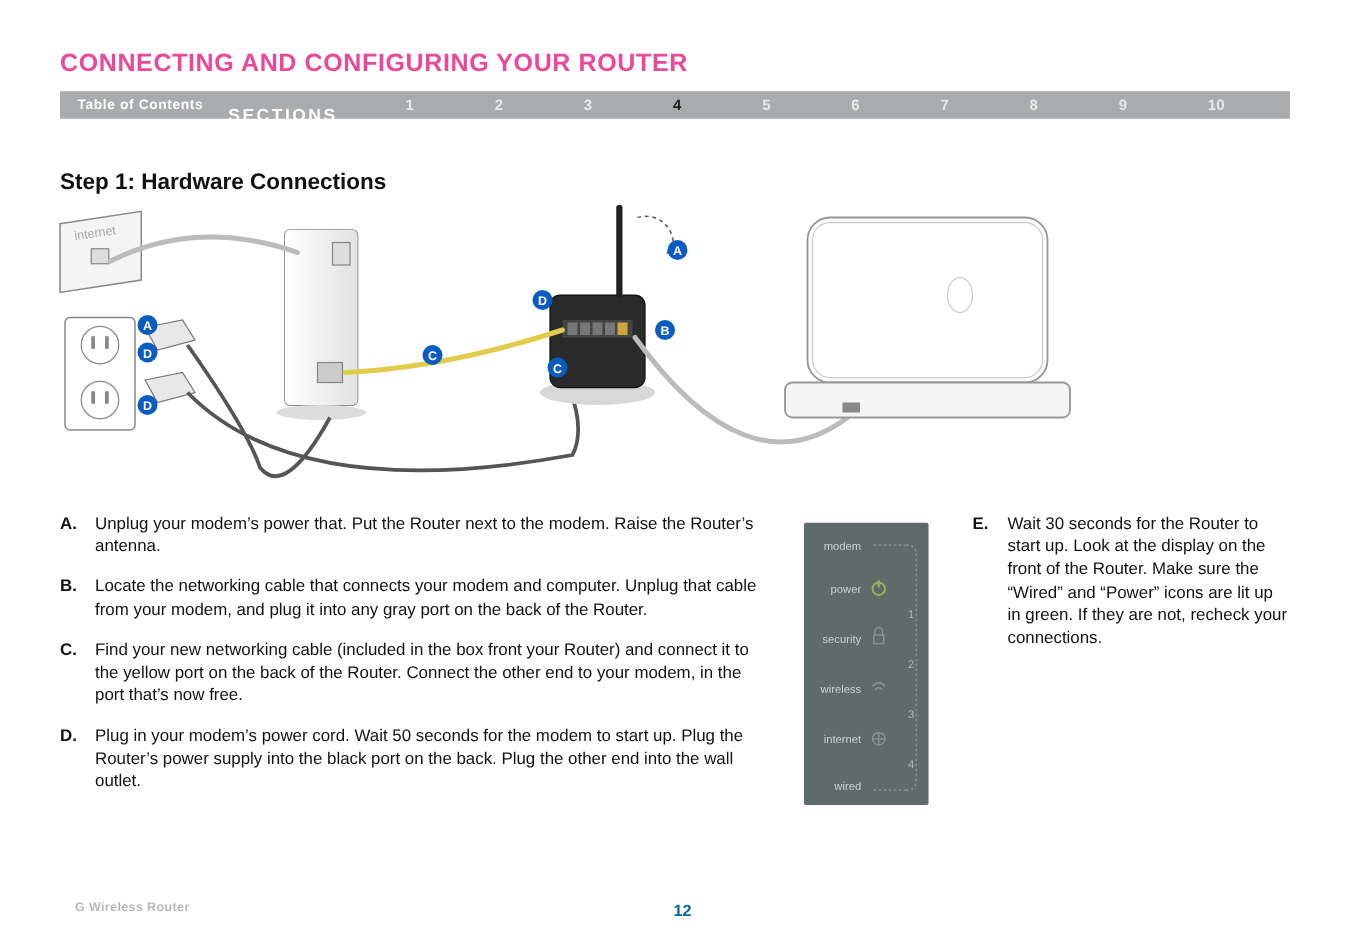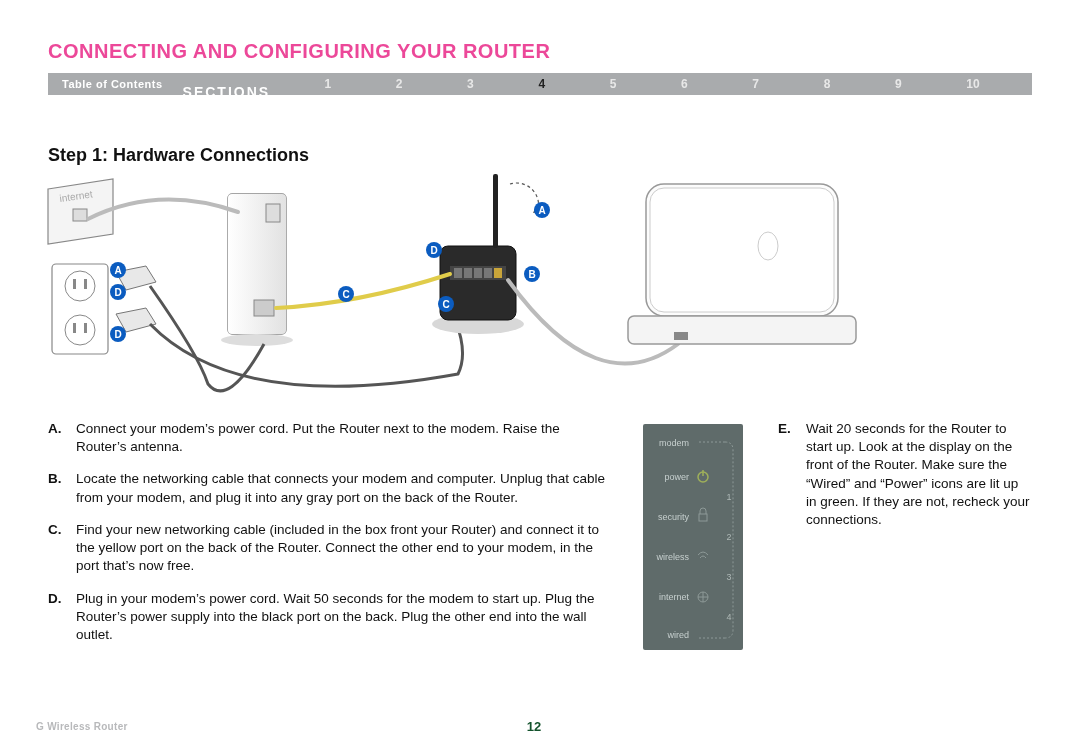--- a/index.html
+++ b/index.html
@@ -5,35 +5,35 @@
   * { box-sizing: border-box; margin: 0; padding: 0; }
   html, body { width: 1080px; height: 756px; background: #fff; font-family: Arial, Helvetica, sans-serif; color: #111; }
   .page { padding: 40px 48px 0 48px; position: relative; height: 100%; }
   .chapter-title { font-size: 20px; font-weight: 700; letter-spacing: 0.5px; color: #ec4899; text-transform: uppercase; margin-bottom: 10px; }
   .navbar { background: #a9abad; height: 22px; display: flex; align-items: center; font-size: 11px; color: #fff; font-weight: 700; }
   .nav-toc { padding: 0 14px; letter-spacing: 0.5px; }
   .nav-sections { padding: 0 12px 0 6px; font-size: 14px; letter-spacing: 2px; margin-top: 15px; }
   .nav-nums { display: flex; flex: 1; justify-content: space-around; padding: 0 20px 0 10px; }
   .nav-num { color: #e8e8e8; font-weight: 700; font-size: 12px; cursor: pointer; padding: 2px 6px; }
   .nav-num.active { color: #222; }
-  .step-title { font-size: 18px; font-weight: 700; margin: 50px 0 18px 0; }
+  .step-title { font-size: 18px; font-weight: 700; margin: 40px 0 18px 0; }
   .diagram-wrap { height: 230px; position: relative; margin-bottom: 6px; }
   .diagram-wrap svg { position: absolute; left: -10px; top: -10px; }
   .columns { display: flex; gap: 30px; margin-top: 4px; }
   .col-left { width: 560px; }
-  .col-mid { width: 110px; display:flex; align-items:flex-start; justify-content:center; }
+  .col-mid { width: 110px; display:flex; align-items:center; justify-content:center; }
   .col-right { flex: 1; }
   .step-list { list-style: none; }
   .step-item { display: flex; margin-bottom: 14px; font-size: 13.5px; line-height: 1.35; }
   .step-letter { font-weight: 700; width: 28px; flex-shrink: 0; }
   .step-text { flex: 1; }
   .panel-svg { margin-top: 4px; }
-  .footer { position: absolute; bottom: 24px; left: 36px; right: 48px; display: flex; justify-content: space-between; align-items: center; }
+  .footer { position: absolute; bottom: 24px; left: 60px; right: 48px; display: flex; justify-content: space-between; align-items: flex-start; }
   .footer-left { font-size: 10px; font-weight: 700; color: #b8b9bb; letter-spacing: 0.3px; }
-  .footer-page { font-size: 13px; font-weight: 700; color: #14532d; position: absolute; left: 50%; transform: translateX(-50%); }
+  .footer-page { font-size: 13px; font-weight: 700; color: #0369a1; position: absolute; left: 50%; transform: translateX(-50%); }
 </style>
 </head>
 <body>
 
 <div class="page">
   <h1 class="chapter-title">CONNECTING AND CONFIGURING YOUR ROUTER</h1>
 
   <div class="navbar">
     <span class="nav-toc">Table of Contents</span>
     <span class="nav-sections">SECTIONS</span>
@@ -142,21 +142,21 @@
         <rect x="636" y="158" width="14" height="8" fill="#888"></rect>
       </g>
     </svg>
   </div>
 
   <div class="columns">
     <div class="col-left">
       <ol class="step-list">
         <li class="step-item">
           <span class="step-letter">A.</span>
-          <span class="step-text">Connect your modem’s power cord. Put the Router next to the modem. Raise the Router’s antenna.</span>
+          <span class="step-text">Unplug your modem’s power that. Put the Router next to the modem. Raise the Router’s antenna.</span>
         </li>
         <li class="step-item">
           <span class="step-letter">B.</span>
           <span class="step-text">Locate the networking cable that connects your modem and computer. Unplug that cable from your modem, and plug it into any gray port on the back of the Router.</span>
         </li>
         <li class="step-item">
           <span class="step-letter">C.</span>
           <span class="step-text">Find your new networking cable (included in the box front your Router) and connect it to the yellow port on the back of the Router. Connect the other end to your modem, in the port that’s now free.</span>
         </li>
         <li class="step-item">
@@ -197,21 +197,21 @@
           <text x="86" y="156">3</text>
           <text x="86" y="196">4</text>
         </g>
       </svg>
     </div>
 
     <div class="col-right">
       <ol class="step-list">
         <li class="step-item">
           <span class="step-letter">E.</span>
-          <span class="step-text">Wait 20 seconds for the Router to start up. Look at the display on the front of the Router. Make sure the “Wired” and “Power” icons are lit up in green. If they are not, recheck your connections.</span>
+          <span class="step-text">Wait 30 seconds for the Router to start up. Look at the display on the front of the Router. Make sure the “Wired” and “Power” icons are lit up in green. If they are not, recheck your connections.</span>
         </li>
       </ol>
     </div>
   </div>
 
   <div class="footer">
     <span class="footer-left">G Wireless Router</span>
     <span class="footer-page">12</span>
   </div>
 </div>

